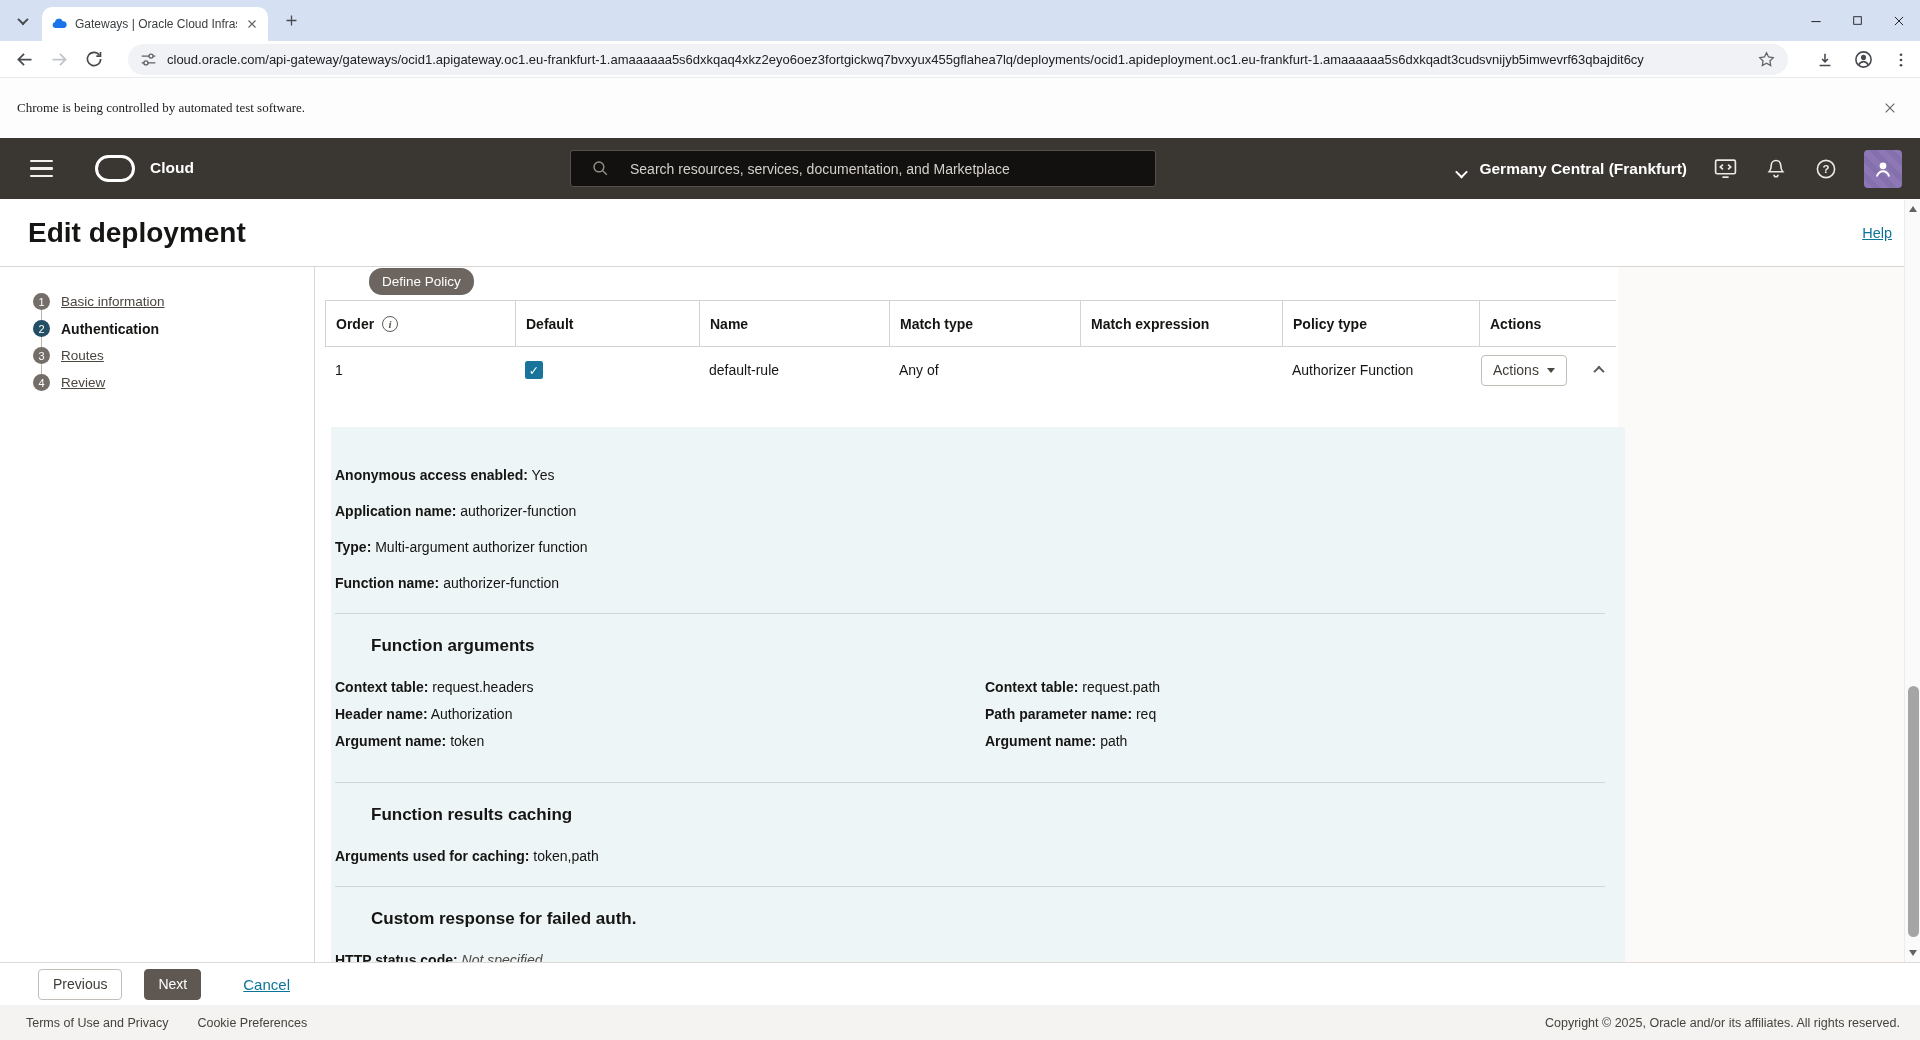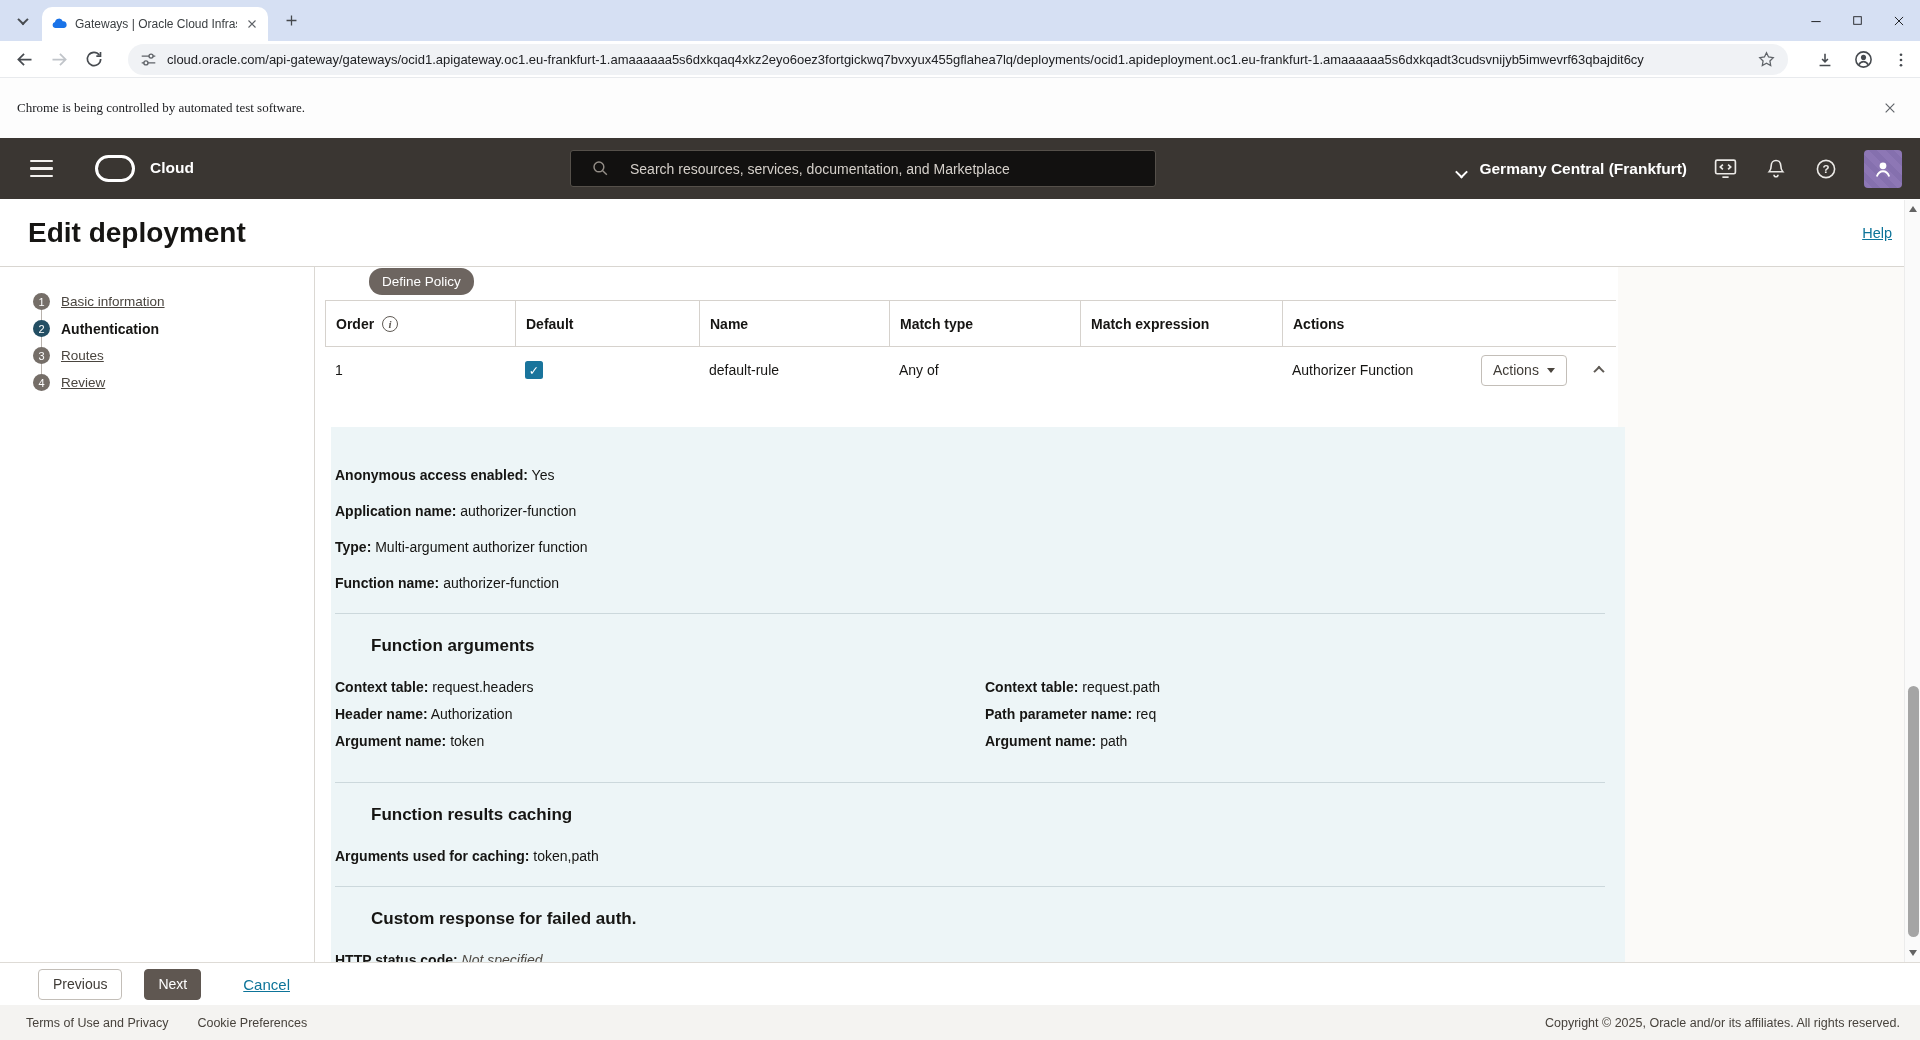--- a/index.html
+++ b/index.html
@@ -294,20 +294,21 @@
     <div class="ptable">
       <div class="grid7 phead">
         <div class="ph-cell">
           <span>Order</span>
           <span class="info-i">i</span>
         </div>
         <div class="ph-cell">Default</div>
         <div class="ph-cell">Name</div>
         <div class="ph-cell">Match type</div>
         <div class="ph-cell">Match expression</div>
+        <div class="ph-cell">Policy type</div>
         <div class="ph-cell">Actions</div>
       </div>
       <div class="grid7 prow">
         <div class="p-cell">1</div>
         <div class="p-cell">
           <span class="checkbox">✓</span>
         </div>
         <div class="p-cell">default-rule</div>
         <div class="p-cell">Any of</div>
         <div class="p-cell"></div>

